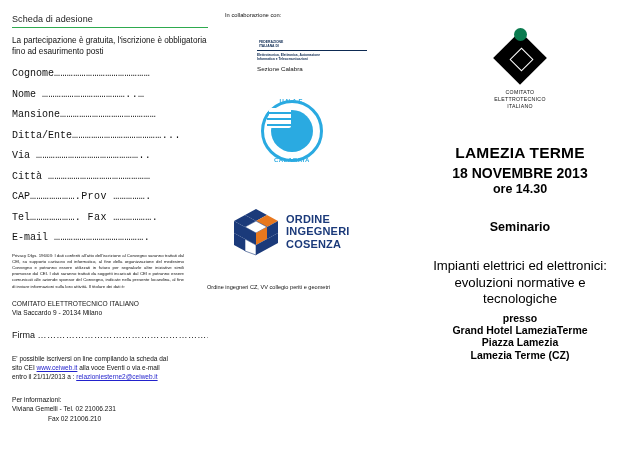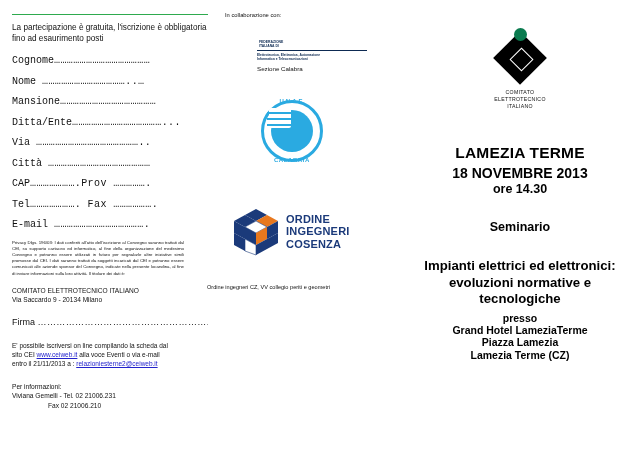--- a/index.html
+++ b/index.html
@@ -64,30 +64,31 @@
   .cei-diamond{position:relative;width:52px;height:52px;margin:0 auto;}
   .cei-dot{position:absolute;left:20px;top:-4px;width:13px;height:13px;border-radius:50%;background:#0a7b4f;z-index:2;}
   .cei-sq{position:absolute;left:7px;top:7px;width:38px;height:38px;background:#000;transform:rotate(45deg);}
   .cei-inner{position:absolute;left:19px;top:19px;width:15px;height:15px;border:1.4px solid #fff;transform:rotate(45deg);z-index:3;}
   .cei-name{font-size:5.2px;line-height:7px;color:#111;margin-top:5px;letter-spacing:.3px;}
 
   .city{font-size:15.5px;font-weight:bold;margin-top:34px;letter-spacing:.2px;}
   .date{font-size:14px;font-weight:bold;margin-top:3px;}
   .time{font-size:12.5px;font-weight:bold;margin-top:1px;}
   .seminario{font-size:12.5px;font-weight:bold;margin-top:24px;}
-  .subject{font-size:13.2px;font-weight:bold;line-height:16.5px;margin-top:24px;padding:0 16px;}
+  .subject{font-size:13.2px;font-weight:normal;line-height:16.5px;margin-top:24px;padding:0 16px;}
   .presso{font-size:10.5px;font-weight:bold;margin-top:4px;}
   .venue{font-size:10.5px;font-weight:bold;line-height:12.5px;}
 </style>
 </head>
 <body>
 
 <div class="page">
 
   <div class="col-left">
+    <div class="form-title">Scheda di adesione</div>
     <div class="green-rule"></div>
     <div class="intro">La partecipazione è gratuita, l'iscrizione è obbligatoria fino ad esaurimento posti</div>
 
     <div class="field">
       <span class="lbl">Cognome</span><span class="dots">………………………………………</span>
     </div>
     <div class="field">
       <span class="lbl">Nome </span><span class="dots">…………………………………..…</span>
     </div>
     <div class="field">

